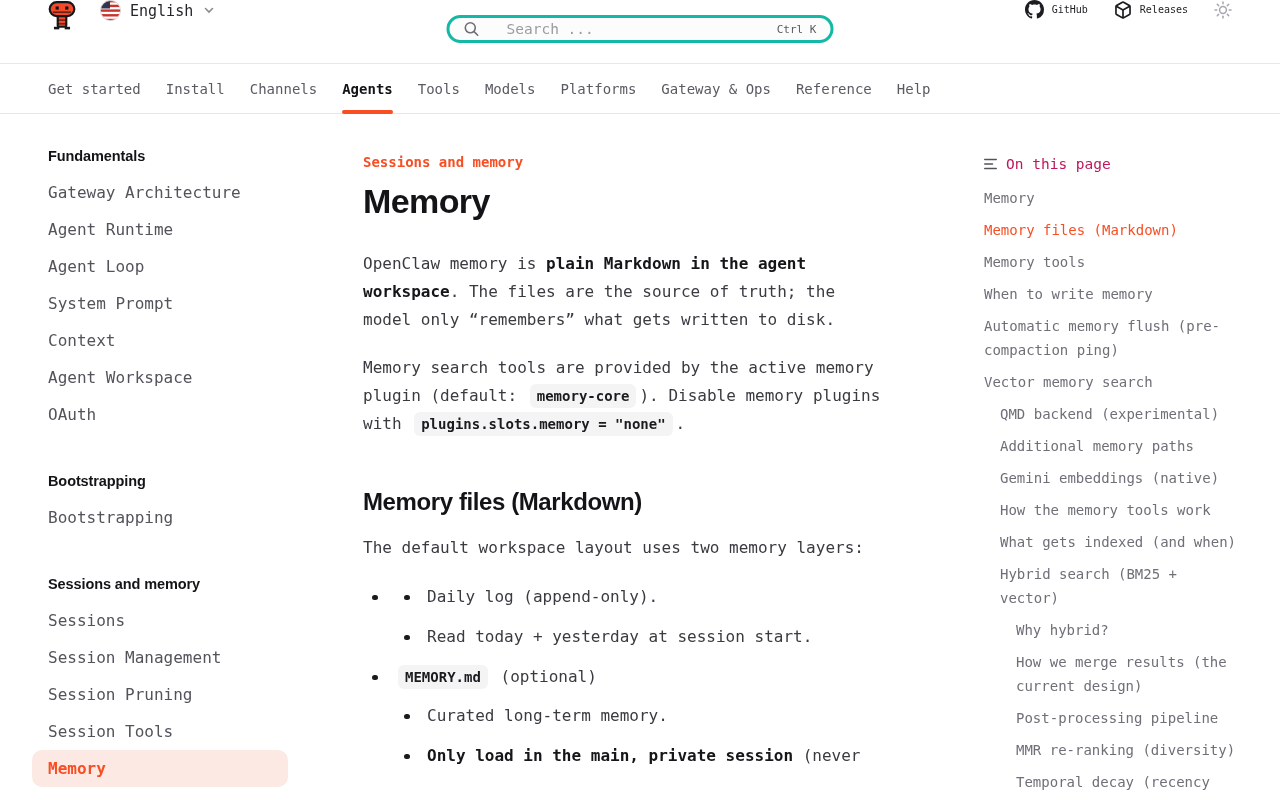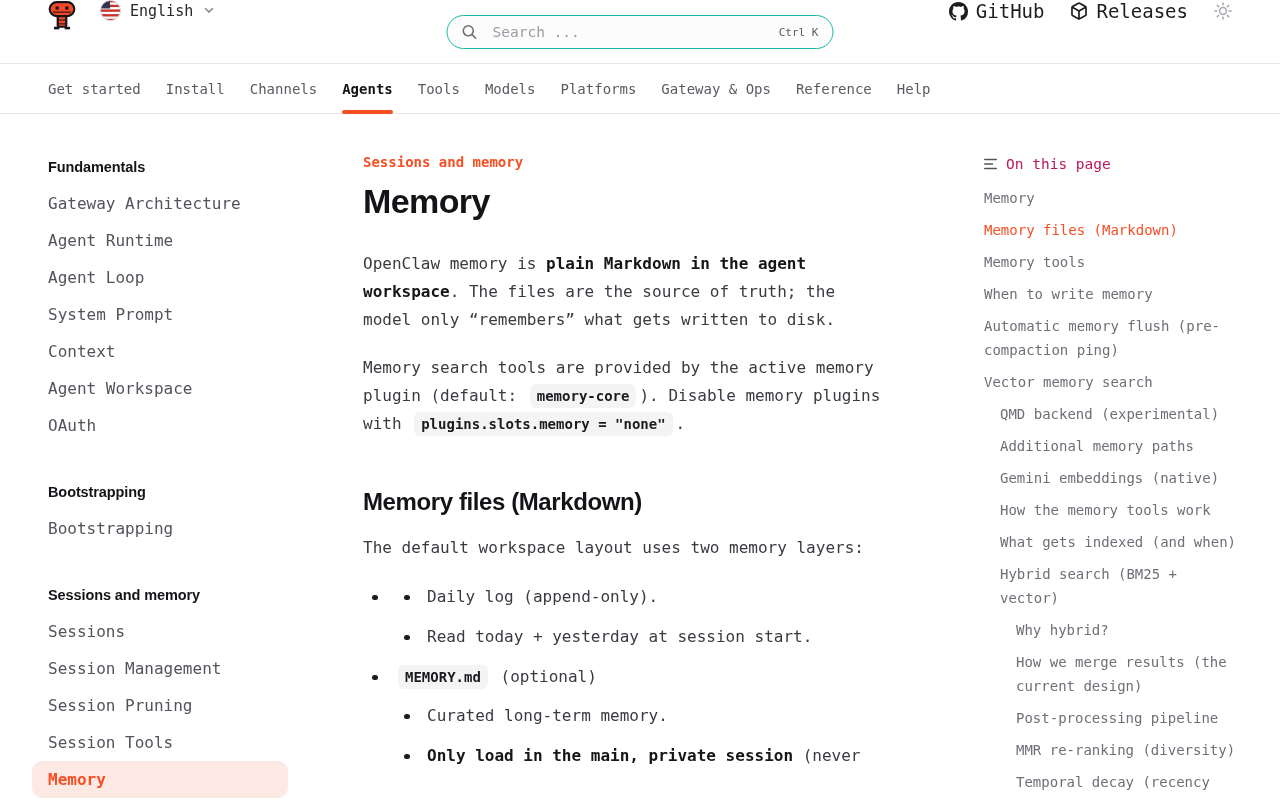--- a/index.html
+++ b/index.html
@@ -8,46 +8,46 @@
   a { text-decoration:none; color:inherit; cursor:pointer; }
 
   
   .header { position:relative; height:64px; border-bottom:1px solid #E7E7E9;
             display:flex; align-items:flex-start; padding:0 48px; }
   .logo { width:28px; height:30px; display:block; }
   .lang { display:flex; align-items:center; gap:9px; margin-left:24px;
           font-size:15px; color:#26262B; }
   .lang .chev { margin-left:2px; }
   .searchbox { position:absolute; left:50%; top:15px; transform:translateX(-50%);
-               width:387px; height:34px; border:1px solid #14b8a6; border-radius:17px;
-               background:#FCFCFC; display:flex; align-items:center; padding:0 14px; gap:15px; }
+               width:387px; height:28px; border:3px solid #14b8a6; border-radius:17px;
+               background:#FCFCFC; display:flex; align-items:center; padding:0 14px; gap:27px; }
   .searchbox input { flex:1; border:none; outline:none; background:transparent;
                      font-family:"DejaVu Sans Mono", monospace; font-size:14.5px; color:#3F3F46; }
   .searchbox input::placeholder { color:#9B9BA3; }
   .kbd { font-size:11px; color:#5A5A62; white-space:nowrap; }
   .hright { margin-left:auto; display:flex; align-items:center; gap:26px; }
-  .hlink { display:flex; align-items:center; gap:8px; font-size:19px; color:#1D1D21; }
+  .hlink { display:flex; align-items:center; gap:8px; font-size:10px; color:#1D1D21; }
   .theme-btn { display:flex; align-items:center; }
 
   
   .tabs { height:50px; border-bottom:1px solid #E7E7E9; display:flex; align-items:stretch;
           padding:0 48px; gap:25px; }
   .tab { display:flex; align-items:center; position:relative; font-size:14px;
          color:#5A5A62; white-space:nowrap; }
   .tab.active { color:#141418; font-weight:700; }
   .tab.active::after { content:""; position:absolute; left:0; right:0; bottom:-1px;
                        height:4px; border-radius:2px; background:var(--accent); }
 
   :root { --accent:#F74E23; --accent-soft:#FDE9E3; --border:#E7E7E9; --code-bg:#F4F4F5; }
 
   
   .layout { position:relative; height:686px; }
 
   
-  .sidebar { position:absolute; left:32px; top:11px; width:256px; padding-top:34px; }
+  .sidebar { position:absolute; left:32px; top:0; width:256px; padding-top:34px; }
   .side-section + .side-section { margin-top:40px; }
   .side-title { font-family:"Liberation Sans", sans-serif; font-weight:700; font-size:14.5px;
                 color:#141418; padding:0 16px; margin-bottom:10px; letter-spacing:-0.1px; }
   .side-item { display:flex; align-items:center; height:37px; padding:0 16px;
                font-size:16px; color:#53535B; border-radius:10px; }
   .side-item.active { background:var(--accent-soft); color:var(--accent); font-weight:700; }
 
   
   .main { position:absolute; left:363px; top:0; width:520px; padding-top:40px; }
   .breadcrumb { font-size:14px; font-weight:700; color:var(--accent); }

